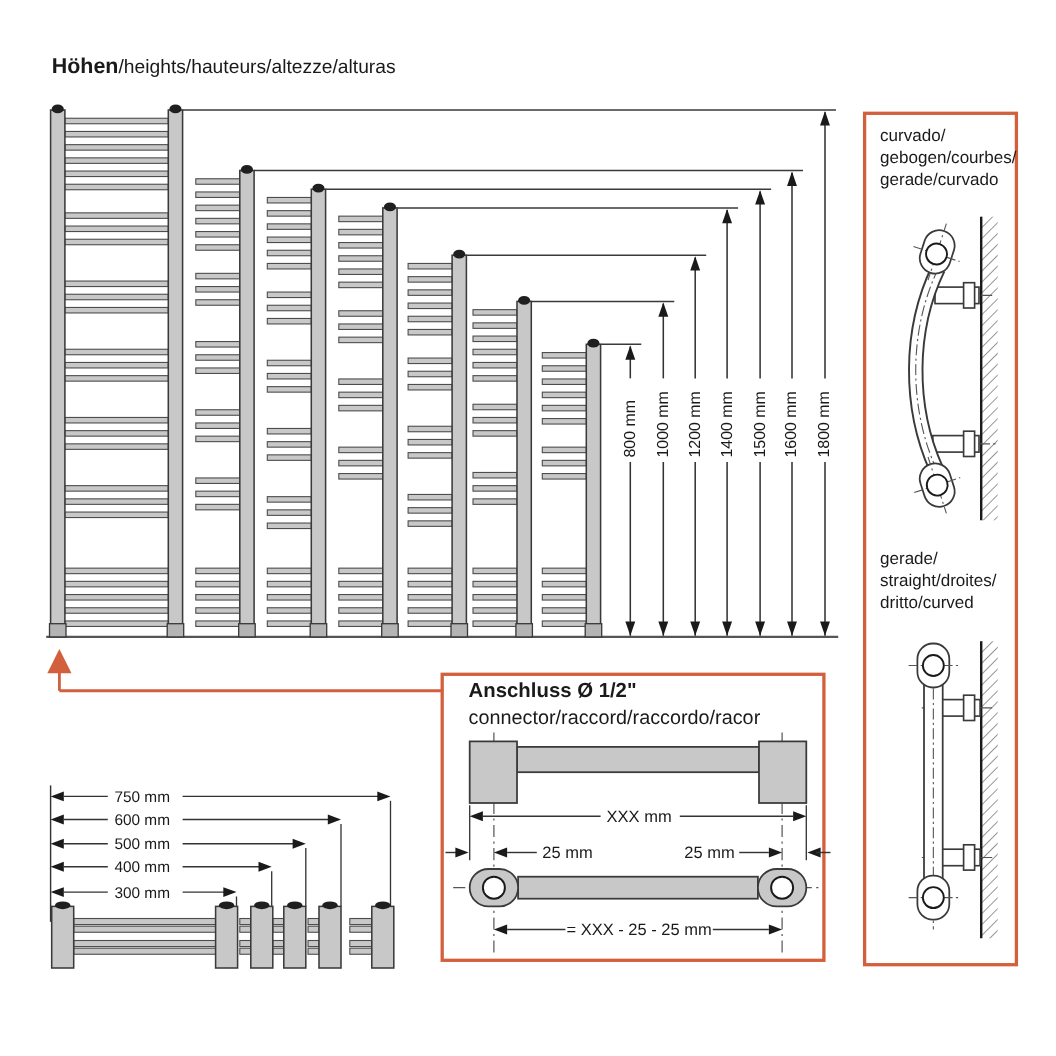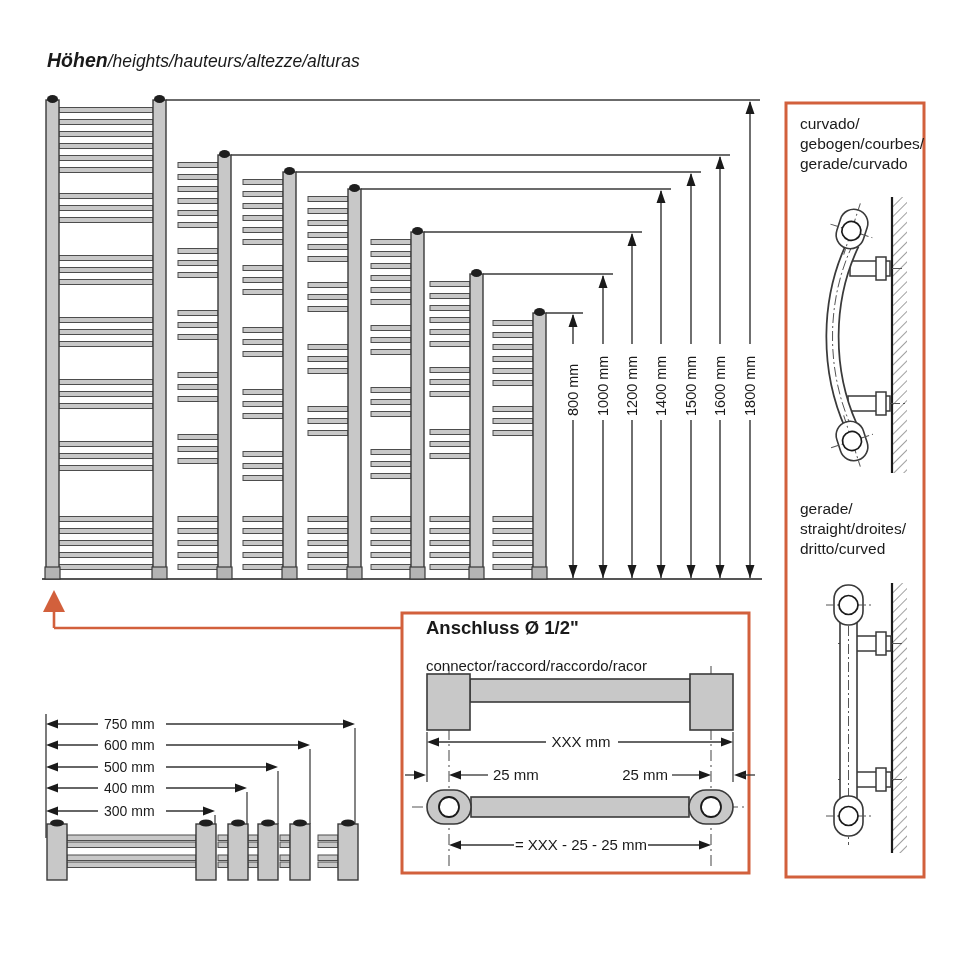--- a/index.html
+++ b/index.html
@@ -1,24 +1,24 @@
 <!DOCTYPE html>
 <html><head>
 <meta charset="utf-8">
 <style>
   html,body{margin:0;padding:0;background:#fff;}
   .page{position:relative;width:960px;height:960px;background:#fff;overflow:hidden;
         font-family:"Liberation Sans",sans-serif;color:#1a1a1a;}
   svg#diagram{position:absolute;left:0;top:0;z-index:1;}
   svg text{font-family:"Liberation Sans",sans-serif;fill:#1a1a1a;}
   .overlay{position:absolute;z-index:2;}
-  .sect-title{font-size:17.5px;white-space:nowrap;font-style:italic;}
+  .sect-title{font-size:17.5px;white-space:nowrap;}
   .sect-title .bold{font-weight:bold;font-size:19.5px;}
   .conn-title{font-size:18.5px;font-weight:bold;white-space:nowrap;}
-  .conn-sub{font-size:15px;margin-top:18px;white-space:nowrap;}
+  .conn-sub{font-size:18px;margin-top:3px;white-space:nowrap;}
   .panel-label{font-size:15.5px;line-height:20px;white-space:nowrap;}
 </style>
 </head>
 <body>
 
 <div class="page">
 
   <svg id="diagram" width="960" height="960" viewBox="0 0 960 960">
     <defs>
       <pattern id="hatch" patternUnits="userSpaceOnUse" width="7" height="7" patternTransform="rotate(45)">

